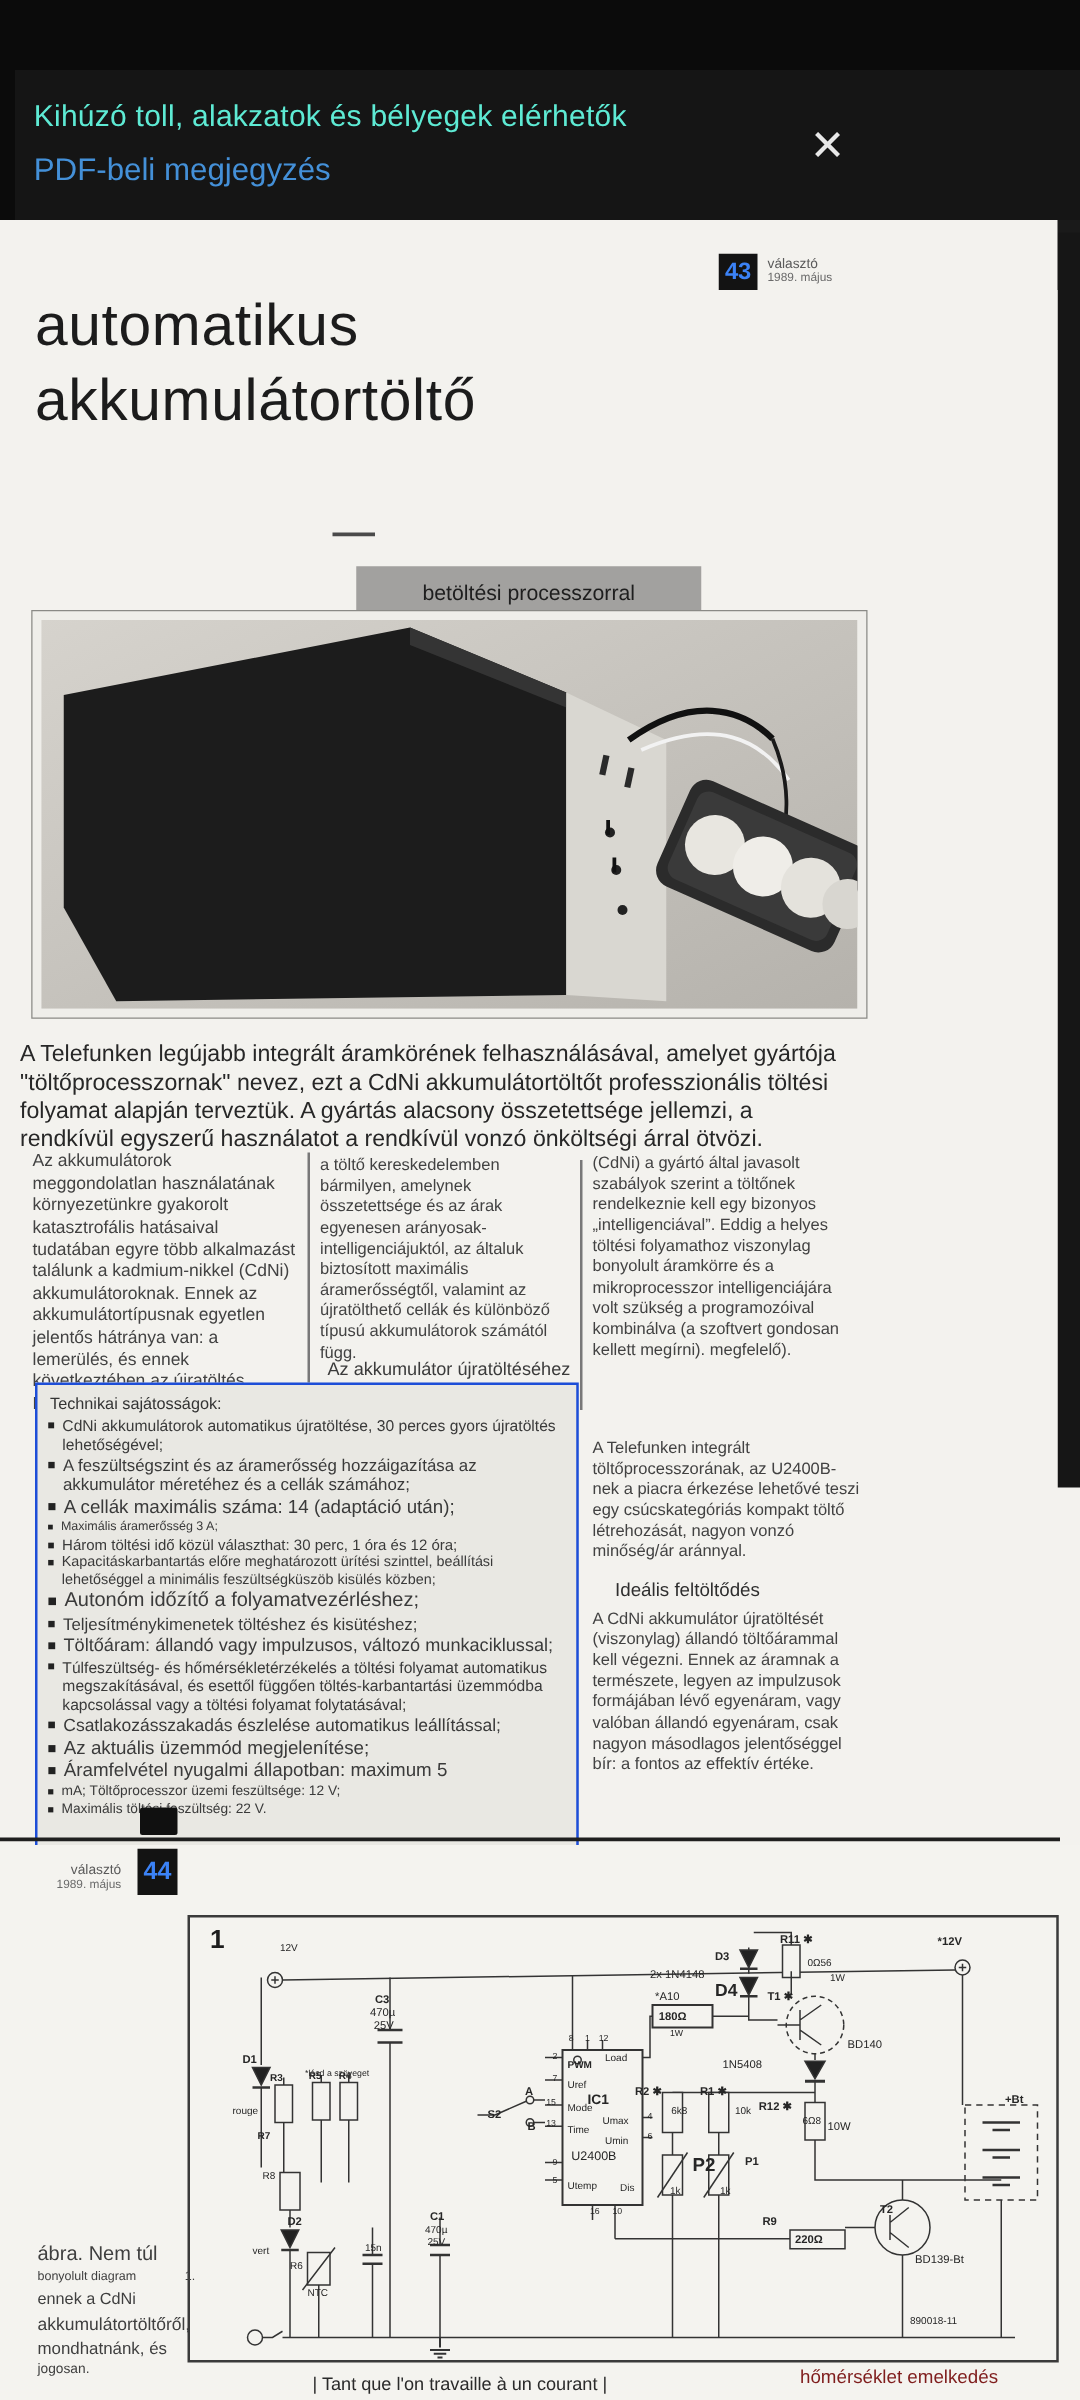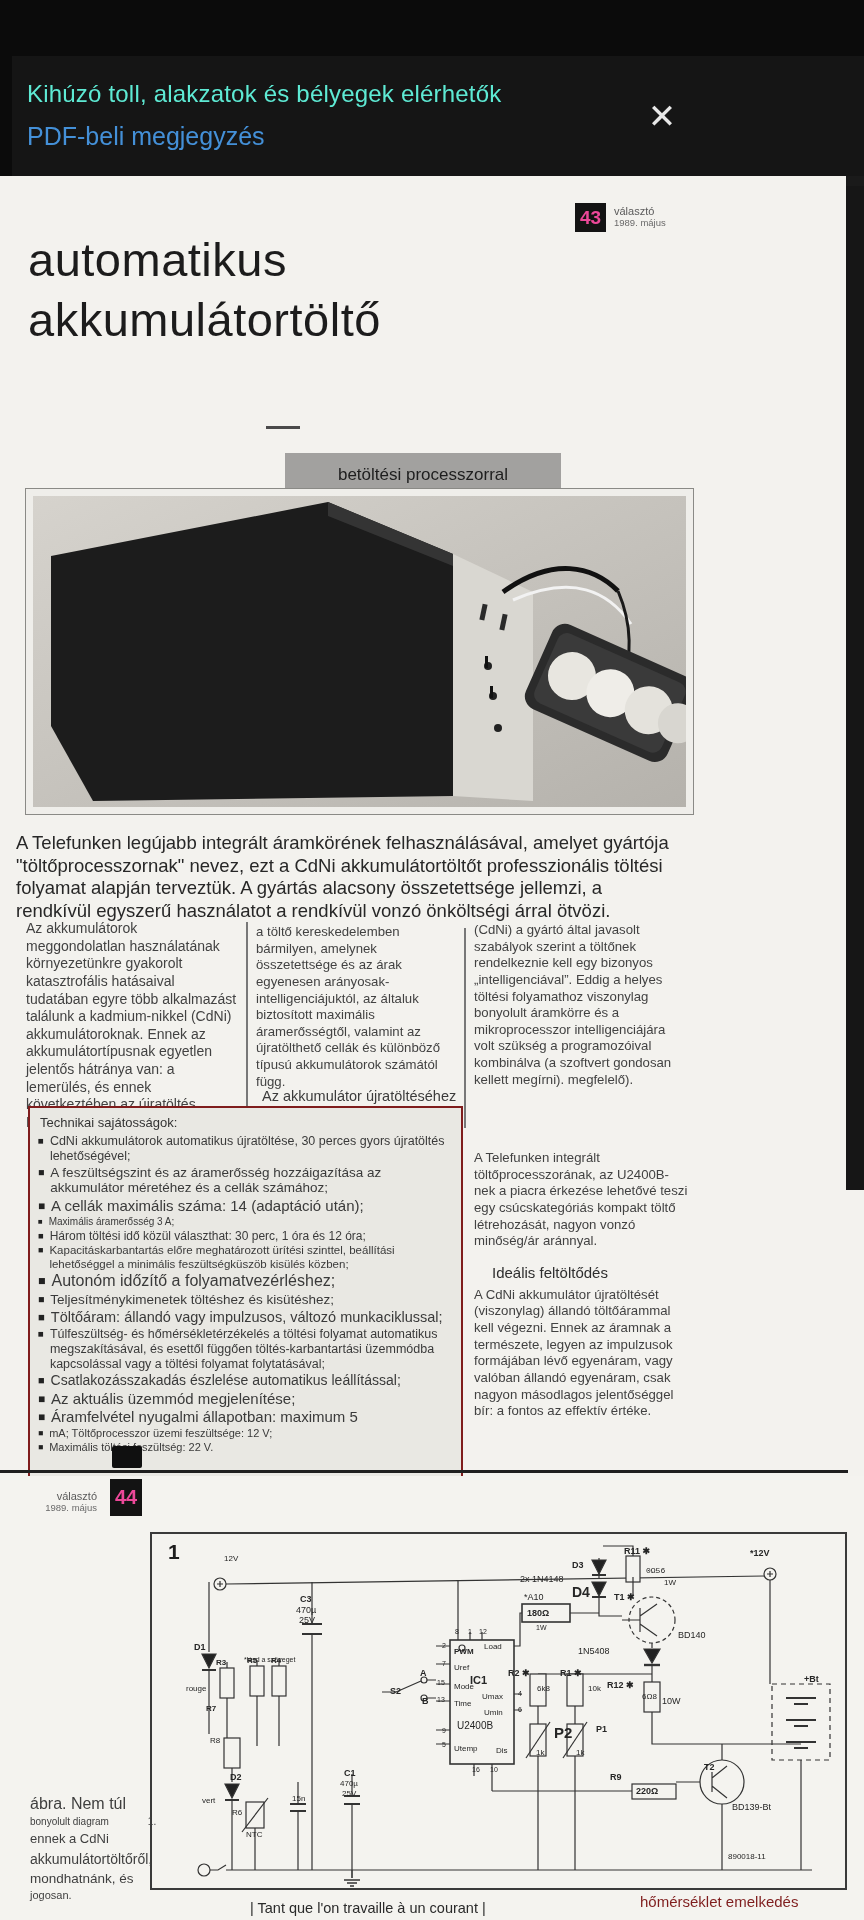--- a/index.html
+++ b/index.html
@@ -20,21 +20,21 @@
   
   .edge-band{position:absolute;left:0;top:176px;width:864px;height:12px;background:#d7d6d2;}
   .edge-tick{position:absolute;background:#1a1a1a;}
   .strip-right-up{position:absolute;left:846px;top:186px;width:18px;height:1004px;background:#161616;}
   .strip-right-low{position:absolute;left:851px;top:1695px;width:13px;height:225px;background:#1b1b1b;}
   .sep-line{position:absolute;left:0;top:1470px;width:848px;height:3px;background:#1f1f1f;}
   .ink-blot{position:absolute;left:112px;top:1446px;width:30px;height:22px;background:#101010;border-radius:2px;}
 
   
   .p43{position:absolute;left:0;top:176px;width:846px;height:1294px;background:#f3f2ee;}
-  .pgbadge{background:#131313;color:#ec4899;font-weight:bold;display:flex;
+  .pgbadge{background:#131313;color:#3b82f6;font-weight:bold;display:flex;
     align-items:center;justify-content:center;}
   .badge43{left:575px;top:27px;width:31px;height:29px;font-size:19px;}
   .jname{font-size:11px;color:#5a5a5a;}
   .jdate{font-size:9.5px;color:#6a6a6a;}
   .title{color:#1c1c1c;font-size:47px;letter-spacing:.5px;}
   .t1{left:28px;top:56px;}
   .t2{left:28px;top:116px;}
   .tdash{left:266px;top:250px;width:34px;height:3px;background:#4a4a4a;}
   .subband{left:285px;top:277px;width:276px;height:44px;background:#a2a19f;
     display:flex;align-items:center;justify-content:center;}
@@ -48,21 +48,21 @@
   .c2{left:256px;top:748px;width:200px;font-size:13.2px;}
   .c3{left:474px;top:746px;width:214px;font-size:13.2px;}
   .c2b{left:262px;top:912px;width:200px;font-size:14.5px;color:#3b3b3b;}
   .vrule{width:2px;background:#787878;}
   .vr1{left:246px;top:746px;height:194px;}
   .vr2{left:464px;top:752px;height:200px;}
   .c3low{left:474px;top:974px;width:216px;color:#424242;}
   .c3low p{margin:0 0 10px 0;font-size:13.2px;line-height:1.26;}
   .c3low h4{margin:14px 0 6px 18px;font-size:15px;color:#2e2e2e;font-weight:400;}
   .techbox{left:28px;top:930px;width:435px;height:384px;background:#e9e8e3;
-    border:2px solid #7f1d1d;padding:7px 10px 6px 8px;}
+    border:2px solid #1d4ed8;padding:7px 10px 6px 8px;}
   .tb-title{font-size:13px;color:#333;margin:0 0 4px 2px;}
   .ti{display:flex;gap:6px;color:#3a3a3a;line-height:1.18;margin-bottom:1px;}
   .blt{font-size:.78em;line-height:1.5;color:#222;}
 
   
   .p44{position:absolute;left:0;top:1476px;width:864px;height:444px;background:#f4f3ef;}
   .badge44{left:110px;top:3px;width:32px;height:37px;font-size:20px;}
   .j44{left:14px;top:14px;width:83px;text-align:right;}
   .figbox{left:150px;top:56px;width:697px;height:358px;border:2px solid #3a3a3a;}
   .fignum{position:absolute;left:16px;top:6px;font-size:21px;font-weight:bold;color:#1d1d1d;}
@@ -338,21 +338,21 @@
       <span class="slbl" style="left: 72px; top: 20px; font-size: 8px;">12V</span>
           <span class="slbl" style="left: 598px; top: 14px; font-size: 9px; font-weight: bold;">*12V</span>
           <span class="slbl" style="left: 148px; top: 60px; font-size: 9px; font-weight: bold;">C3</span>
           <span class="slbl" style="left: 144px; top: 71px; font-size: 9px;">470µ</span>
           <span class="slbl" style="left: 147px; top: 81px; font-size: 9px;">25V</span>
           <span class="slbl" style="left: 92px; top: 122px; font-size: 7px;">*lásd a szöveget</span>
           <span class="slbl" style="left: 368px; top: 40px; font-size: 9px;">2x 1N4148</span>
           <span class="slbl" style="left: 420px; top: 26px; font-size: 9px; font-weight: bold;">D3</span>
           <span class="slbl" style="left: 420px; top: 50px; font-size: 14px; font-weight: bold;">D4</span>
           <span class="slbl" style="left: 472px; top: 12px; font-size: 9px; font-weight: bold;">R11 ✱</span>
-          <span class="slbl" style="left: 494px; top: 32px; font-size: 8px; font-family: Liberation Mono, monospace;">0Ω56</span>
+          <span class="slbl" style="left: 494px; top: 32px; font-size: 8px;">0Ω56</span>
           <span class="slbl" style="left: 512px; top: 44px; font-size: 8px;">1W</span>
           <span class="slbl" style="left: 462px; top: 58px; font-size: 9px; font-weight: bold;">T1 ✱</span>
           <span class="slbl" style="left: 526px; top: 96px; font-size: 9px;">BD140</span>
           <span class="slbl" style="left: 372px; top: 58px; font-size: 9px;">*A10</span>
           <span class="slbl" style="left: 375px; top: 74px; font-size: 9px; font-weight: bold;">180Ω</span>
           <span class="slbl" style="left: 384px; top: 90px; font-size: 7px;">1W</span>
           <span class="slbl" style="left: 426px; top: 112px; font-size: 9px;">1N5408</span>
           <span class="slbl" style="left: 455px; top: 146px; font-size: 9px; font-weight: bold;">R12 ✱</span>
           <span class="slbl" style="left: 490px; top: 158px; font-size: 8px;">6Ω8</span>
           <span class="slbl" style="left: 510px; top: 162px; font-size: 9px;">10W</span>

